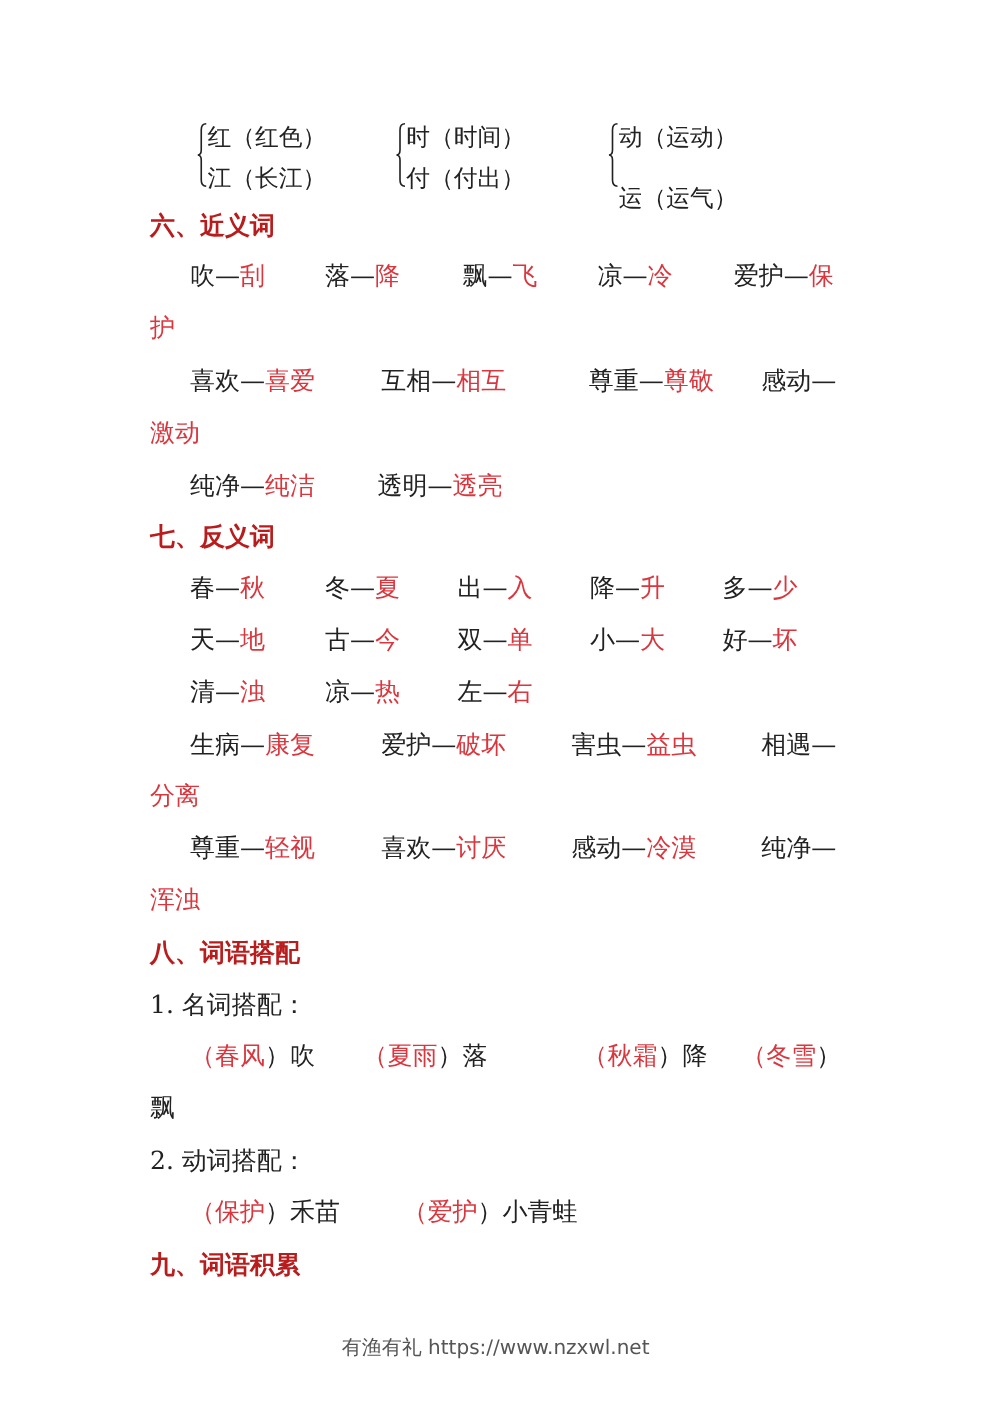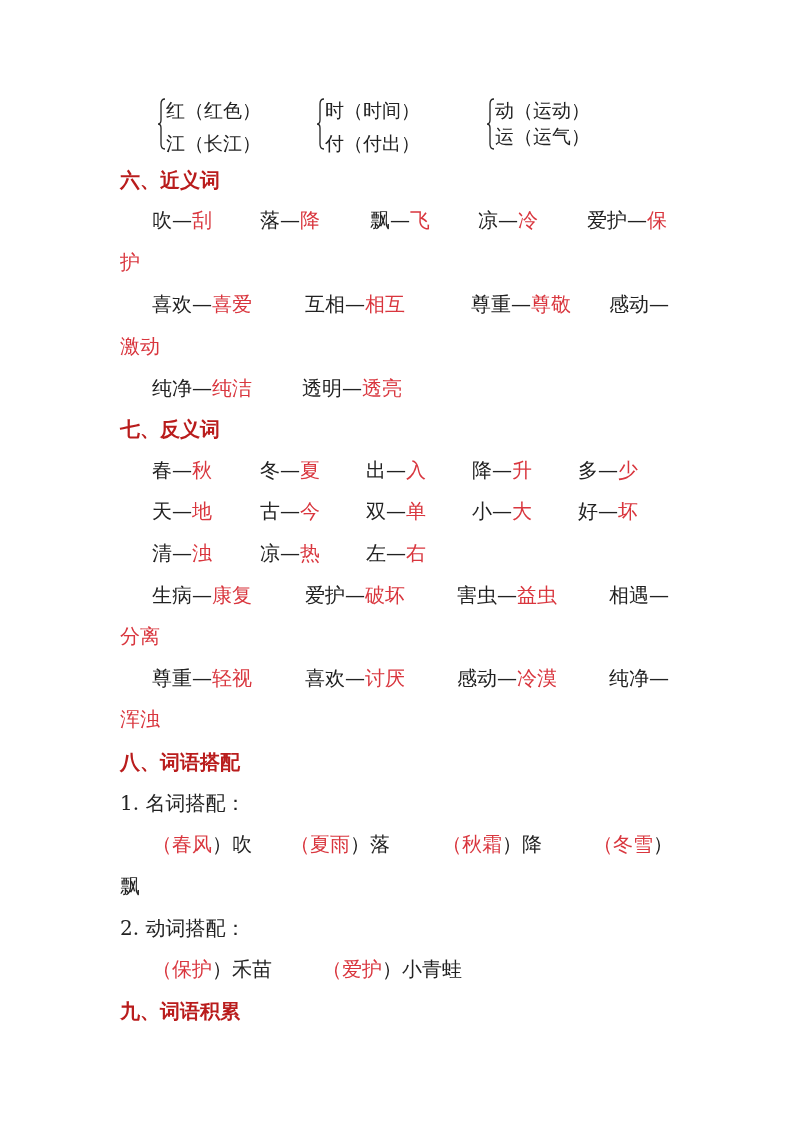--- a/index.html
+++ b/index.html
@@ -35,21 +35,21 @@
         <path d="M7 1 Q3 1 3 6 L3 22 Q3 26 0 26 Q3 26 3 30 L3 46 Q3 51 7 51" fill="none" stroke="#222" stroke-width="1.3"></path>
       </svg>
     <div class="poly" style="left:325px;top:94px;"><span>时</span><span>（时间）</span></div>
     <div class="poly" style="left:325px;top:127px;"><span>付</span><span>（付出）</span></div>
   </div>
   <div>
     <svg class="brace" style="left:487px;top:98px;" viewBox="0 0 8 52">
         <path d="M7 1 Q3 1 3 6 L3 22 Q3 26 0 26 Q3 26 3 30 L3 46 Q3 51 7 51" fill="none" stroke="#222" stroke-width="1.3"></path>
       </svg>
     <div class="poly" style="left:495px;top:94px;"><span>动</span><span>（运动）</span></div>
-    <div class="poly" style="left:495px;top:120px;text-align:center;"><span>运</span><span>（运气）</span></div>
+    <div class="poly" style="left:495px;top:143px;text-align:center;"><span>运</span><span>（运气）</span></div>
   </div>
 
   <div class="heading" style="top:166px;">六、近义词</div>
 
   <div class="line" style="top:206px;">
     <span class="item" style="left:152px;"><span>吹</span><span>—</span><span class="red">刮</span></span>
     <span class="item" style="left:260px;"><span>落</span><span>—</span><span class="red">降</span></span>
     <span class="item" style="left:370px;"><span>飘</span><span>—</span><span class="red">飞</span></span>
     <span class="item" style="left:478px;"><span>凉</span><span>—</span><span class="red">冷</span></span>
     <span class="item" style="left:587px;"><span>爱护</span><span>—</span><span class="red">保</span></span>
@@ -113,29 +113,30 @@
     <span class="item red" style="left:120px;">浑浊</span>
   </div>
 
   <div class="heading" style="top:748px;">八、词语搭配</div>
   <div class="line" style="top:789px;">
     <span class="item" style="left:120px;">1. 名词搭配：</span>
   </div>
   <div class="line" style="top:830px;">
     <span class="item" style="left:152px;"><span class="red">（</span><span class="red">春风</span><span>）</span><span>吹</span></span>
     <span class="item" style="left:290px;"><span class="red">（</span><span class="red">夏雨</span><span>）</span><span>落</span></span>
-    <span class="item" style="left:442px;"><span class="red">（</span><span class="red">秋霜</span><span>）</span><span>降</span></span>
+    <span class="item" style="left:466px;"><span class="red">（</span><span class="red">秋霜</span><span>）</span><span>降</span></span>
     <span class="item" style="left:593px;"><span class="red">（</span><span class="red">冬雪</span><span>）</span></span>
   </div>
   <div class="line" style="top:872px;">
     <span class="item" style="left:120px;">飘</span>
   </div>
   <div class="line" style="top:914px;">
     <span class="item" style="left:120px;">2. 动词搭配：</span>
   </div>
   <div class="line" style="top:955px;">
     <span class="item" style="left:152px;"><span class="red">（</span><span class="red">保护</span><span>）</span><span>禾苗</span></span>
     <span class="item" style="left:322px;"><span class="red">（</span><span class="red">爱护</span><span>）</span><span>小青蛙</span></span>
   </div>
 
   <div class="heading" style="top:997px;">九、词语积累</div>
 
+  <div class="watermark">有渔有礼 https://www.nzxwl.net</div>
 </div>
 
 </body></html>

